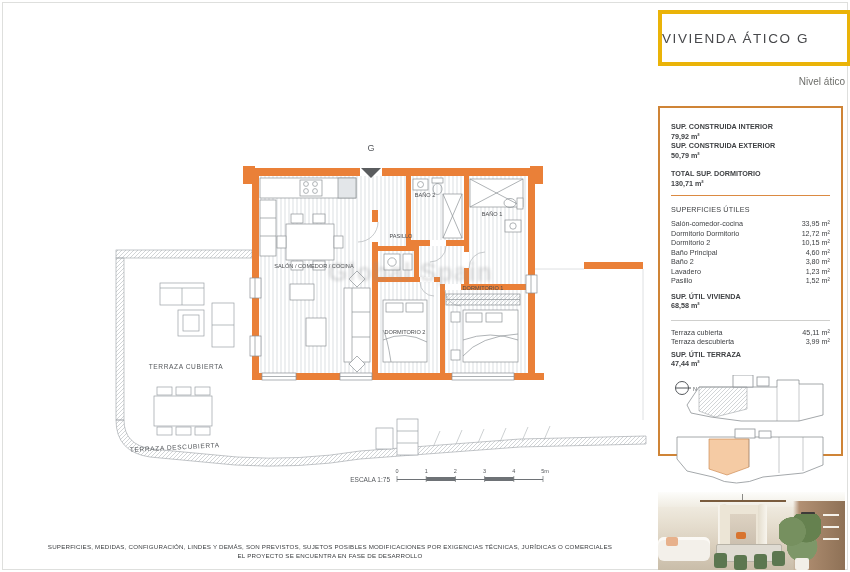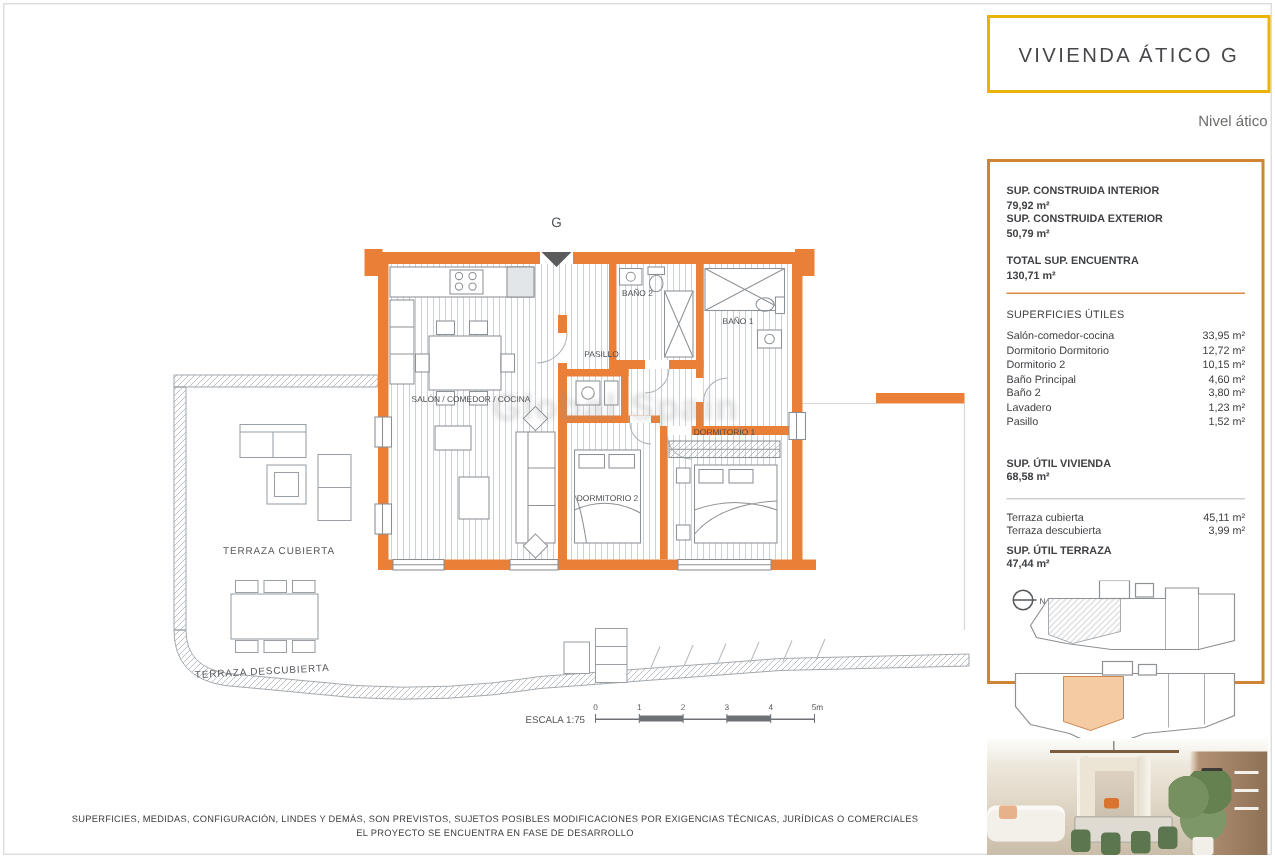--- a/index.html
+++ b/index.html
@@ -2,30 +2,30 @@
 <html><head>
 <meta charset="utf-8">
 <style>
   html,body{margin:0;padding:0;background:#ffffff;}
   body{width:850px;height:572px;position:relative;overflow:hidden;
        font-family:"Liberation Sans", sans-serif;color:#3c3e40;}
   .sheet-frame{position:absolute;inset:2px;border:1px solid #dedfdd;pointer-events:none;}
 
   
   .title-box{position:absolute;left:658px;top:10px;width:185px;height:48px;
-    border:2px solid #eab308;display:flex;align-items:center;justify-content:center;}
+    border:4px solid #eab308;display:flex;align-items:center;justify-content:flex-start;}
   .title-box span{font-size:13.5px;letter-spacing:1.6px;color:#47484b;font-weight:400;}
   .subtitle{position:absolute;left:658px;top:76px;width:187px;text-align:right;
     font-size:10px;line-height:11px;color:#6d6e6a;}
   .dbox{position:absolute;left:658px;top:106px;width:185px;height:350px;
     border:2px solid #cf8436;box-sizing:border-box;padding:0 11px;font-size:7.2px;color:#3f4144;}
   .row{display:flex;justify-content:space-between;align-items:baseline;line-height:9.5px;}
   .row .v{white-space:nowrap;}
   .b{font-weight:700;flex-direction:column;}
-  .mt14{margin-top:14px}.mt9{margin-top:9px}.mt10{margin-top:18px}.mt3{margin-top:3px}
+  .mt14{margin-top:14px}.mt9{margin-top:9px}.mt10{margin-top:6px}.mt3{margin-top:3px}
   .hr-or{border:none;border-top:1.5px solid #db8a42;margin:7px 0 9px;}
   .hr-gr{border:none;border-top:1px solid #cfcfcd;margin:9px 0 7px;}
   .sec-h{font-weight:400;margin-bottom:5px;letter-spacing:.2px;}
   .keyplans{margin-top:6px;display:block;}
 
   
   .photo{position:absolute;left:658px;top:492px;width:187px;height:78px;overflow:hidden;
     background:linear-gradient(180deg,#f6f3ec 0%,#e9e2d4 34%,#d8cdbb 72%,#c9bda9 100%);}
   .ph{position:absolute;}
   .ph-ceil{left:0;top:0;width:187px;height:15px;background:linear-gradient(#fdfdfb,#f0ece2);}
@@ -279,21 +279,21 @@
 <div class="dbox">
   <div class="row b mt14">
     <span>SUP. CONSTRUIDA INTERIOR</span>
       <span class="v">79,92 m²</span>
   </div>
   <div class="row b">
     <span>SUP. CONSTRUIDA EXTERIOR</span>
       <span class="v">50,79 m²</span>
   </div>
   <div class="row b mt9">
-    <span>TOTAL SUP. ENCUENTRA</span>
+    <span>TOTAL SUP. DORMITORIO</span>
       <span class="v">130,71 m²</span>
   </div>
   <hr class="hr-or">
   <div class="sec-h">SUPERFICIES ÚTILES</div>
   <div class="row">
       <span>Salón-comedor-cocina</span>
       <span class="v">33,95 m²</span>
     </div>
   <div class="row">
       <span>Dormitorio Dormitorio</span>

